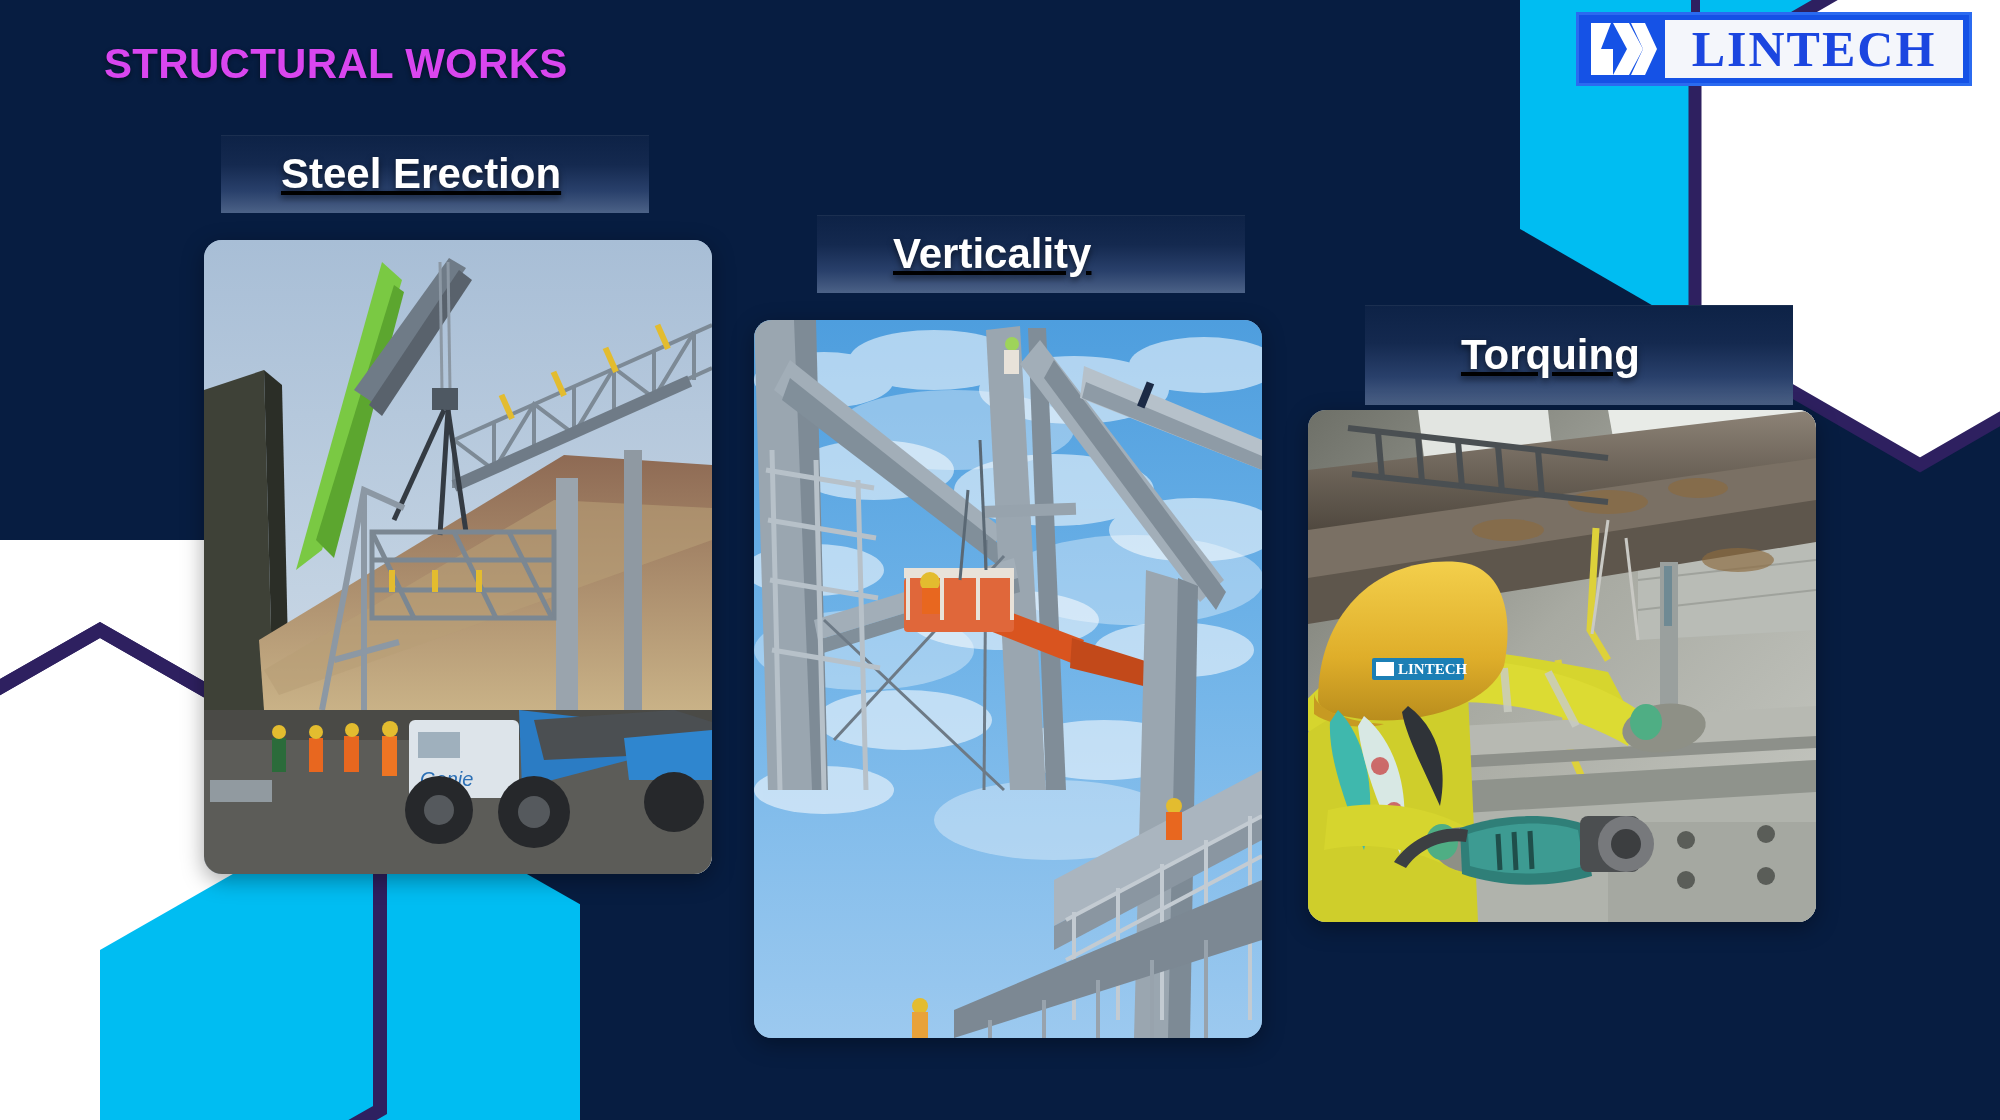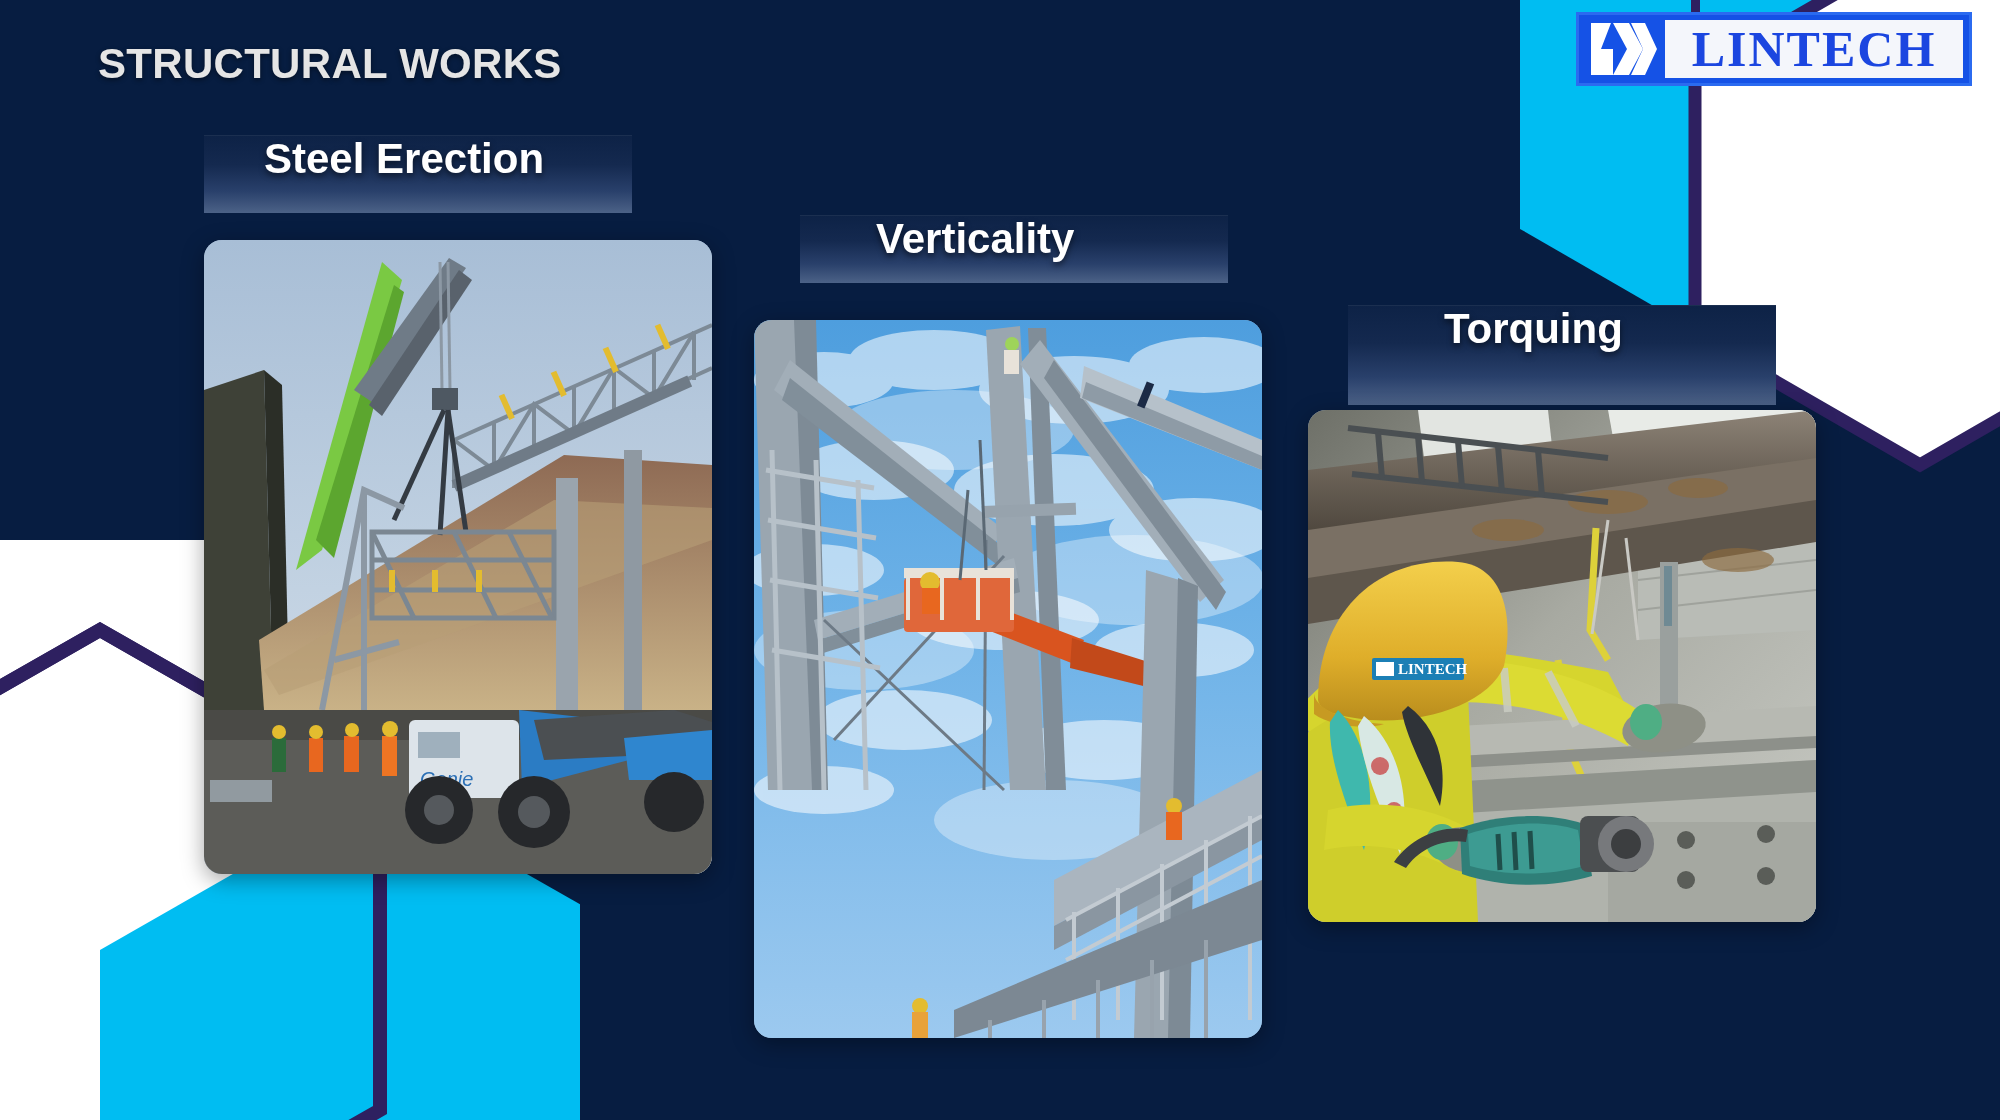--- a/index.html
+++ b/index.html
@@ -12,57 +12,58 @@
   }
   #slide{position:absolute;inset:0;width:2000px;height:1120px;overflow:hidden;background:#071D41;}
 
   
   .deco{position:absolute;pointer-events:none;}
   #deco-bottom-left{left:-40px;top:540px;width:620px;height:600px;}
   #deco-top-right{left:1520px;top:-30px;width:520px;height:620px;}
 
   
   #page-title{
-    position:absolute;left:98px;top:40px;
-    font-size:42px;font-weight:bold;color:#e5e5e5;
+    position:absolute;left:104px;top:40px;
+    font-size:42px;font-weight:bold;color:#d946ef;
     letter-spacing:0.3px;
     text-shadow:0 2px 5px rgba(0,0,0,.45);
     white-space:nowrap;
     text-align:center;
   }
 
   
   .card{position:absolute;}
   .card-label{
-    position:absolute;left:0;top:0;
-    display:flex;
+    position:absolute;left:17px;top:0;
+    display:flex;align-items:center;
     box-sizing:border-box;
     background:linear-gradient(180deg,#0d2246 0%, #14294f 38%, #29406b 72%, #4c6287 100%);
     box-shadow:0 1px 0 rgba(255,255,255,.06) inset;
+    text-decoration:underline;
   }
   .card-label span{
     color:#ffffff;font-weight:bold;
     text-shadow:0 3px 6px rgba(0,0,0,.55);
     white-space:nowrap;
   }
   .photo{
     position:absolute;border-radius:18px;overflow:hidden;
     box-shadow:0 6px 22px rgba(0,0,0,.35);
     background:#8ea7c2;
   }
   .photo svg{display:block;width:100%;height:100%;}
 
   
   #card-steel      {left:204px; top:135px;}
   #card-steel .card-label{width:428px;height:78px;padding-left:60px;}
   #card-steel .card-label span{font-size:42px;}
   #card-steel .photo{left:0px;  top:105px; width:508px;height:634px;}
 
   #card-vertical   {left:800px; top:215px;}
-  #card-vertical .card-label{width:428px;height:68px;padding-left:76px;}
+  #card-vertical .card-label{width:428px;height:78px;padding-left:76px;}
   #card-vertical .card-label span{font-size:42px;}
   #card-vertical .photo{left:-46px;top:105px; width:508px;height:718px;}
 
   #card-torquing   {left:1348px;top:305px;}
   #card-torquing .card-label{width:428px;height:100px;padding-left:96px;}
   #card-torquing .card-label span{font-size:42px;}
   #card-torquing .photo{left:-40px;top:105px; width:508px;height:512px;}
 
   
   #logo{

